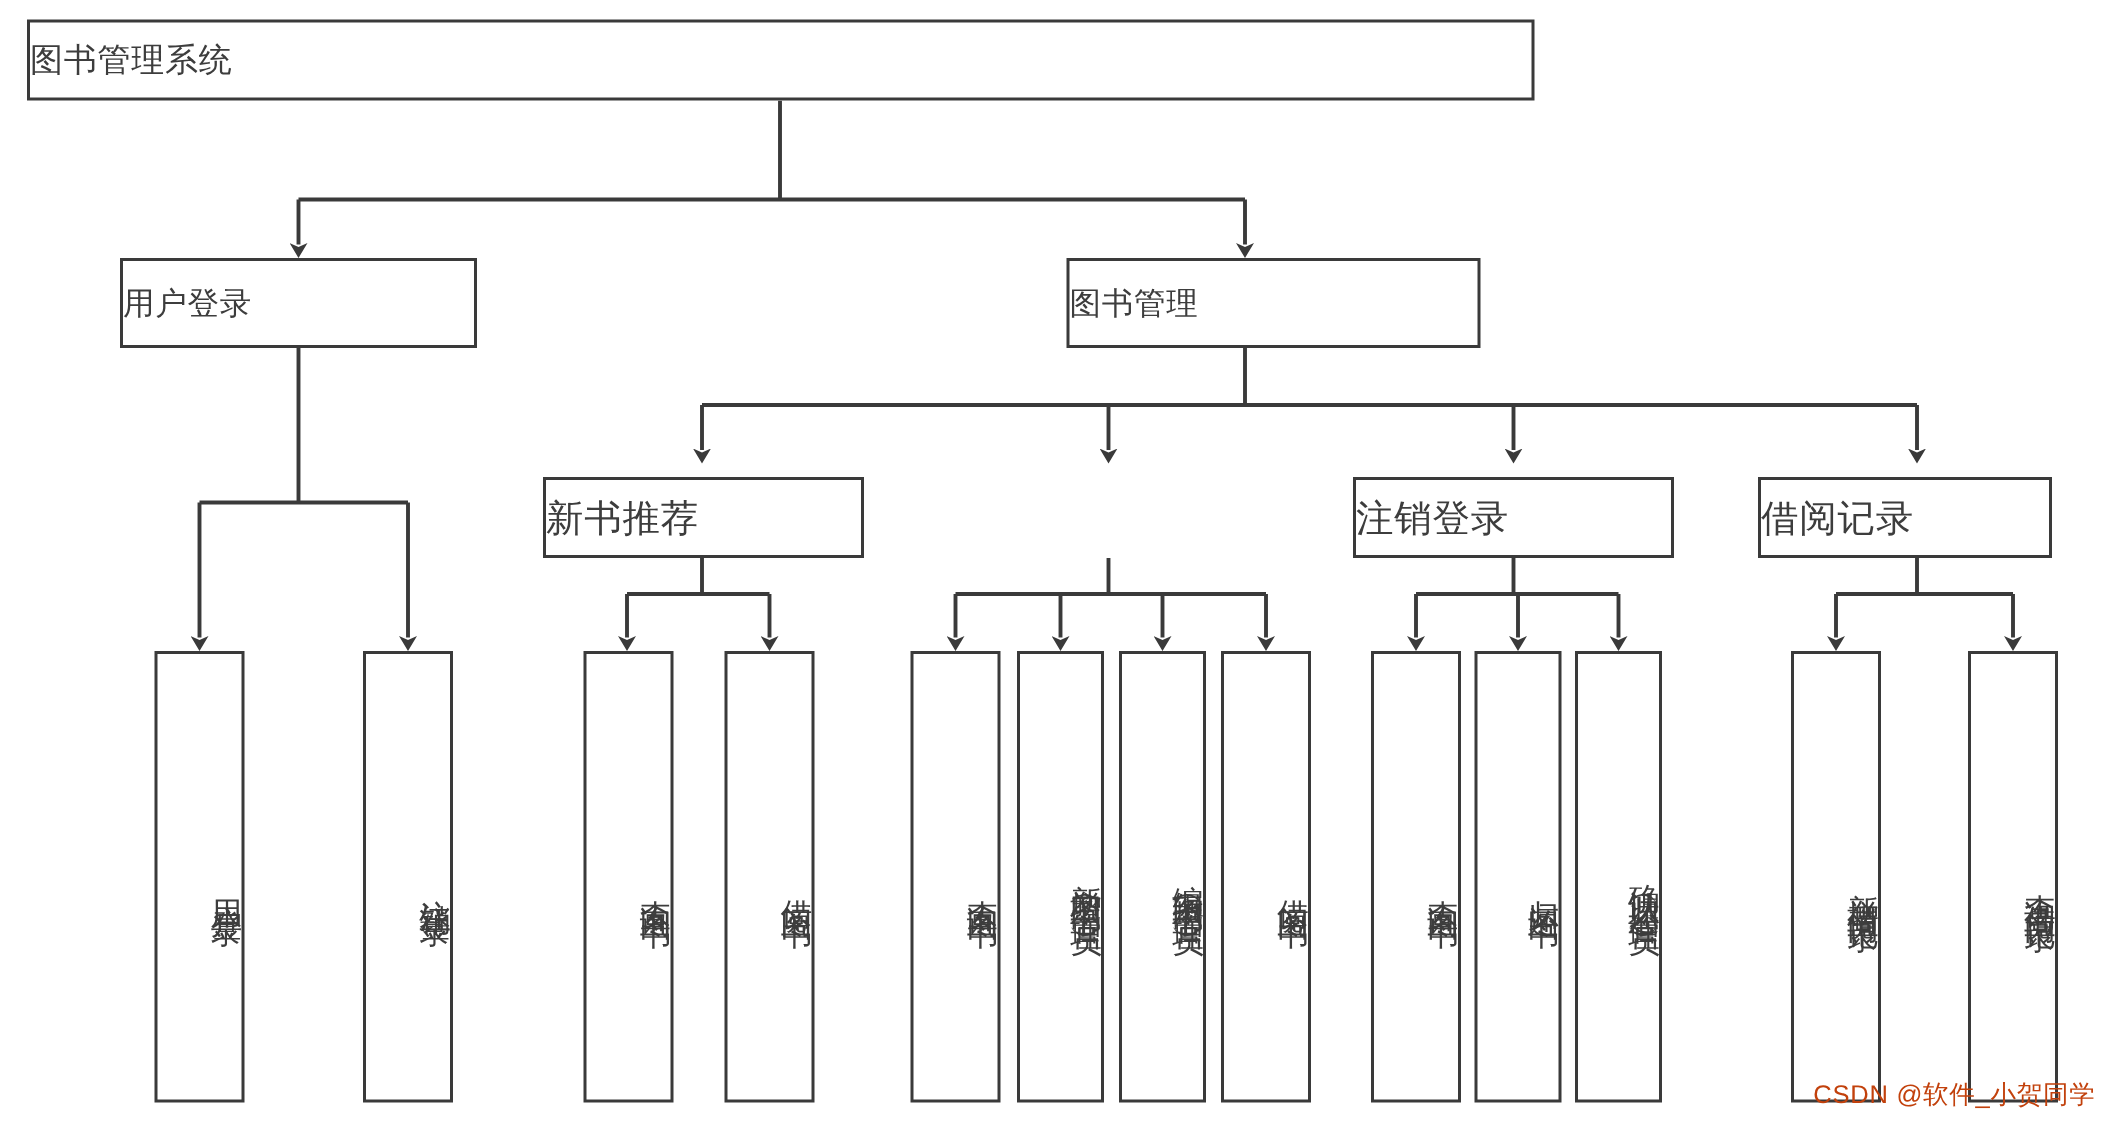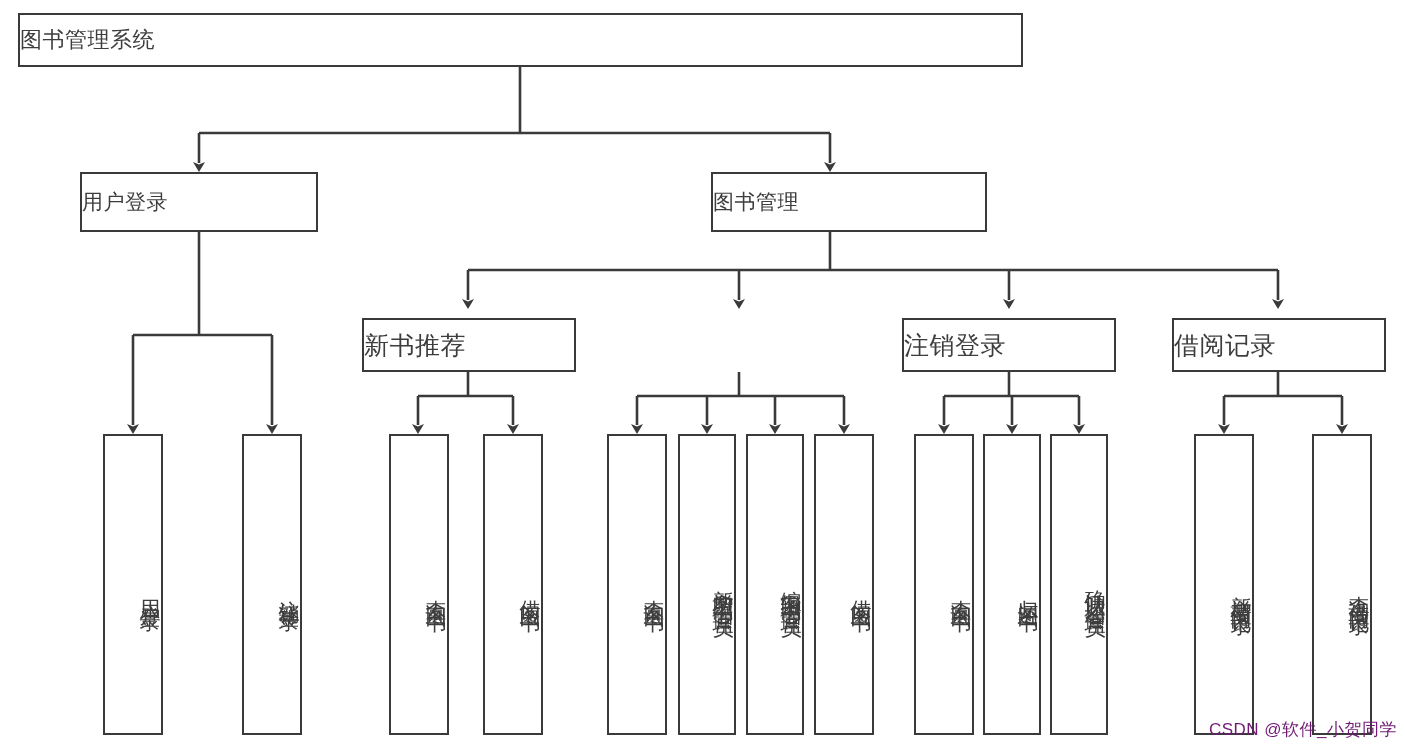--- a/index.html
+++ b/index.html
@@ -54,21 +54,21 @@
     writing-mode: vertical-rl;
     text-orientation: upright;
     display: block;
     line-height: 1.02;
   }
   #watermark {
     position: absolute;
     right: 8px;
     bottom: 6px;
     font-size: 17px;
-    color: #701a75;
+    color: #c2410c;
     letter-spacing: 0.5px;
     z-index: 5;
     white-space: nowrap;
   }
 </style>
 </head>
 <body>
 
 <div id="diagram-root">
 
@@ -135,21 +135,21 @@
   <div class="node level1" style="left:711px; top:172px; width:276px; height:60px;">
     <span>图书管理</span>
   </div>
 
   <div class="node level2" style="left:362px; top:318px; width:214px; height:54px;">
     <span>新书推荐</span>
   </div>
   <div class="node level2" style="left:902px; top:318px; width:214px; height:54px;">
     <span>注销登录</span>
   </div>
-  <div class="node level2" style="left:1172px; top:318px; width:214px; height:54px;">
+  <div class="node level2" style="left:1172px; top:318px; width:196px; height:54px;">
     <span>借阅记录</span>
   </div>
 
   <div class="node leaf" style="left:103px; top:434px; width:60px; height:301px;">
     <span class="leaf-label">用户登录</span>
   </div>
   <div class="node leaf" style="left:242px; top:434px; width:60px; height:301px;">
     <span class="leaf-label">注销登录</span>
   </div>
 

